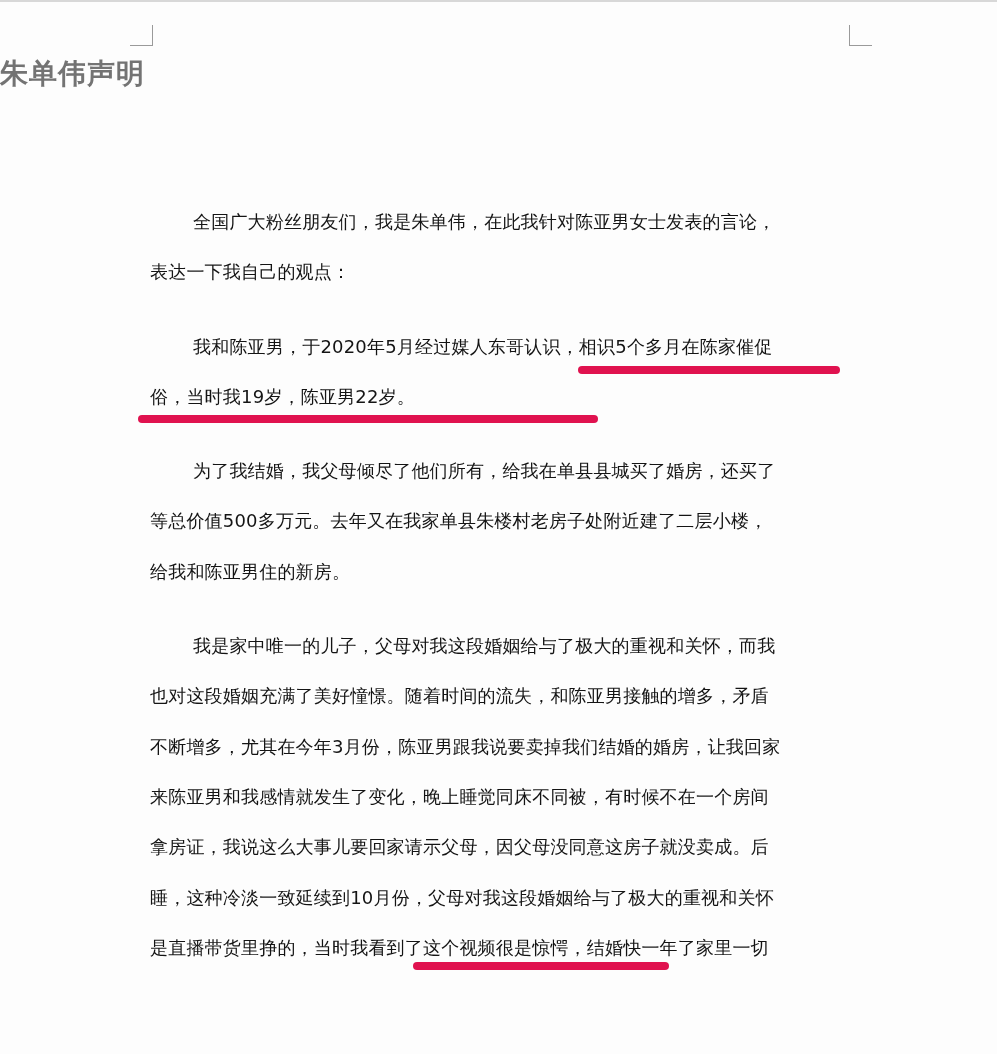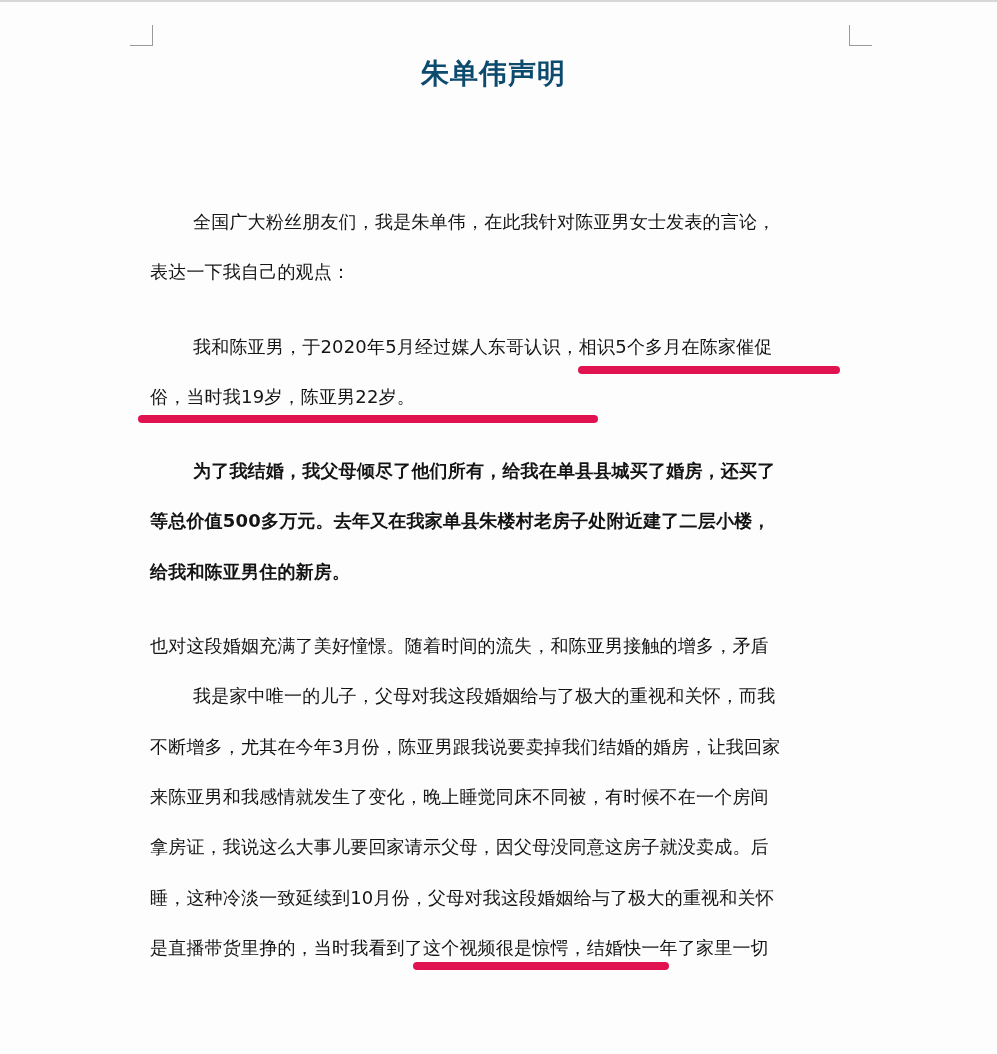--- a/index.html
+++ b/index.html
@@ -8,22 +8,22 @@
       background:#fdfdfd;
       font-family:"DejaVu Sans", "Liberation Sans", sans-serif;
       color:#141414;
       position:relative;
     }
     .topline { position:absolute; left:0; top:0; width:997px; height:2px; background:#d8d8d8; }
     .corner { position:absolute; width:22px; height:20px; }
     .corner.left { left:130px; top:25px; border-right:1px solid #9a9a9a; border-bottom:1px solid #9a9a9a; }
     .corner.right { left:849px; top:25px; border-left:1px solid #9a9a9a; border-bottom:1px solid #9a9a9a; }
     .title {
-      position:absolute; left:0; width:987px; top:55px; text-align:center;
-      font-size:28px; font-weight:bold; color:#0c4a6e; letter-spacing:1px;
+      position:absolute; left:0; width:987px; top:55px; 
+      font-size:28px; font-weight:bold; color:#737373; letter-spacing:1px;
     }
     .body-text {
       position:absolute; left:150px; top:197px; width:694px;
     }
     .para {
       margin:0 0 24px 0;
       font-size:18px; line-height:50.3px;
       text-indent:43px;
       text-align:justify; text-align-last:left;
       letter-spacing:0.2px;
@@ -46,28 +46,28 @@
 
 <div class="body-text">
   <div class="para" style="text-indent:0;">
     <span class="line first">全国广大粉丝朋友们，我是朱单伟，在此我针对陈亚男女士发表的言论，</span>
     <span class="line">表达一下我自己的观点：</span>
   </div>
   <div class="para" style="text-indent:0;">
     <span class="line first">我和陈亚男，于2020年5月经过媒人东哥认识，相识5个多月在陈家催促</span>
     <span class="line">俗，当时我19岁，陈亚男22岁。</span>
   </div>
-  <div class="para" style="text-indent:0;font-weight:bold;">
+  <div class="para" style="text-indent:0;">
     <span class="line first">为了我结婚，我父母倾尽了他们所有，给我在单县县城买了婚房，还买了</span>
     <span class="line">等总价值500多万元。去年又在我家单县朱楼村老房子处附近建了二层小楼，</span>
     <span class="line">给我和陈亚男住的新房。</span>
   </div>
   <div class="para" style="text-indent:0;">
+    <span class="line first">我是家中唯一的儿子，父母对我这段婚姻给与了极大的重视和关怀，而我</span>
     <span class="line">也对这段婚姻充满了美好憧憬。随着时间的流失，和陈亚男接触的增多，矛盾</span>
-    <span class="line first">我是家中唯一的儿子，父母对我这段婚姻给与了极大的重视和关怀，而我</span>
     <span class="line">不断增多，尤其在今年3月份，陈亚男跟我说要卖掉我们结婚的婚房，让我回家</span>
     <span class="line">来陈亚男和我感情就发生了变化，晚上睡觉同床不同被，有时候不在一个房间</span>
     <span class="line">拿房证，我说这么大事儿要回家请示父母，因父母没同意这房子就没卖成。后</span>
     <span class="line">睡，这种冷淡一致延续到10月份，父母对我这段婚姻给与了极大的重视和关怀</span>
     <span class="line">是直播带货里挣的，当时我看到了这个视频很是惊愕，结婚快一年了家里一切</span>
   </div>
 </div>
 
 <div class="underline" style="left:578px; top:366px; width:262px;"></div>
 <div class="underline" style="left:138px; top:415px; width:460px;"></div>

